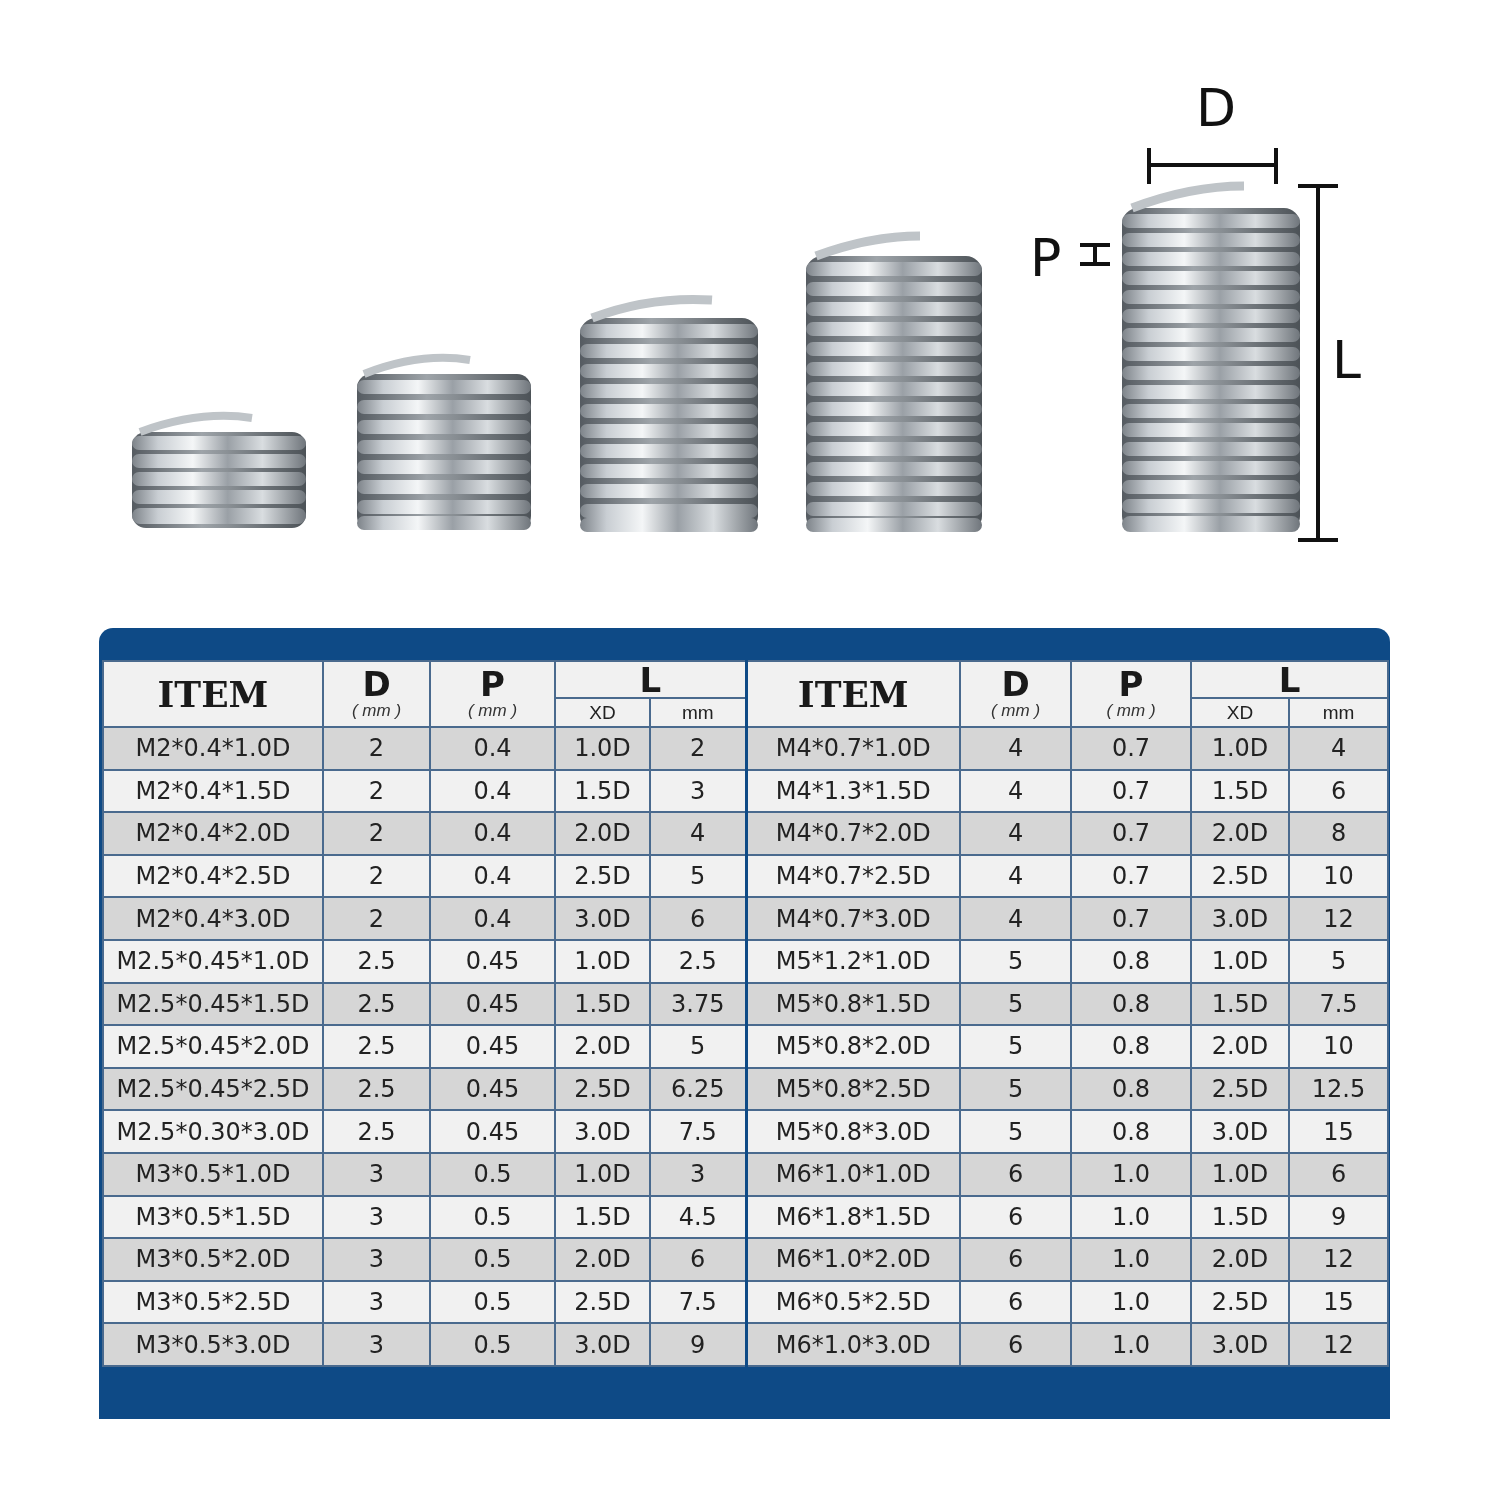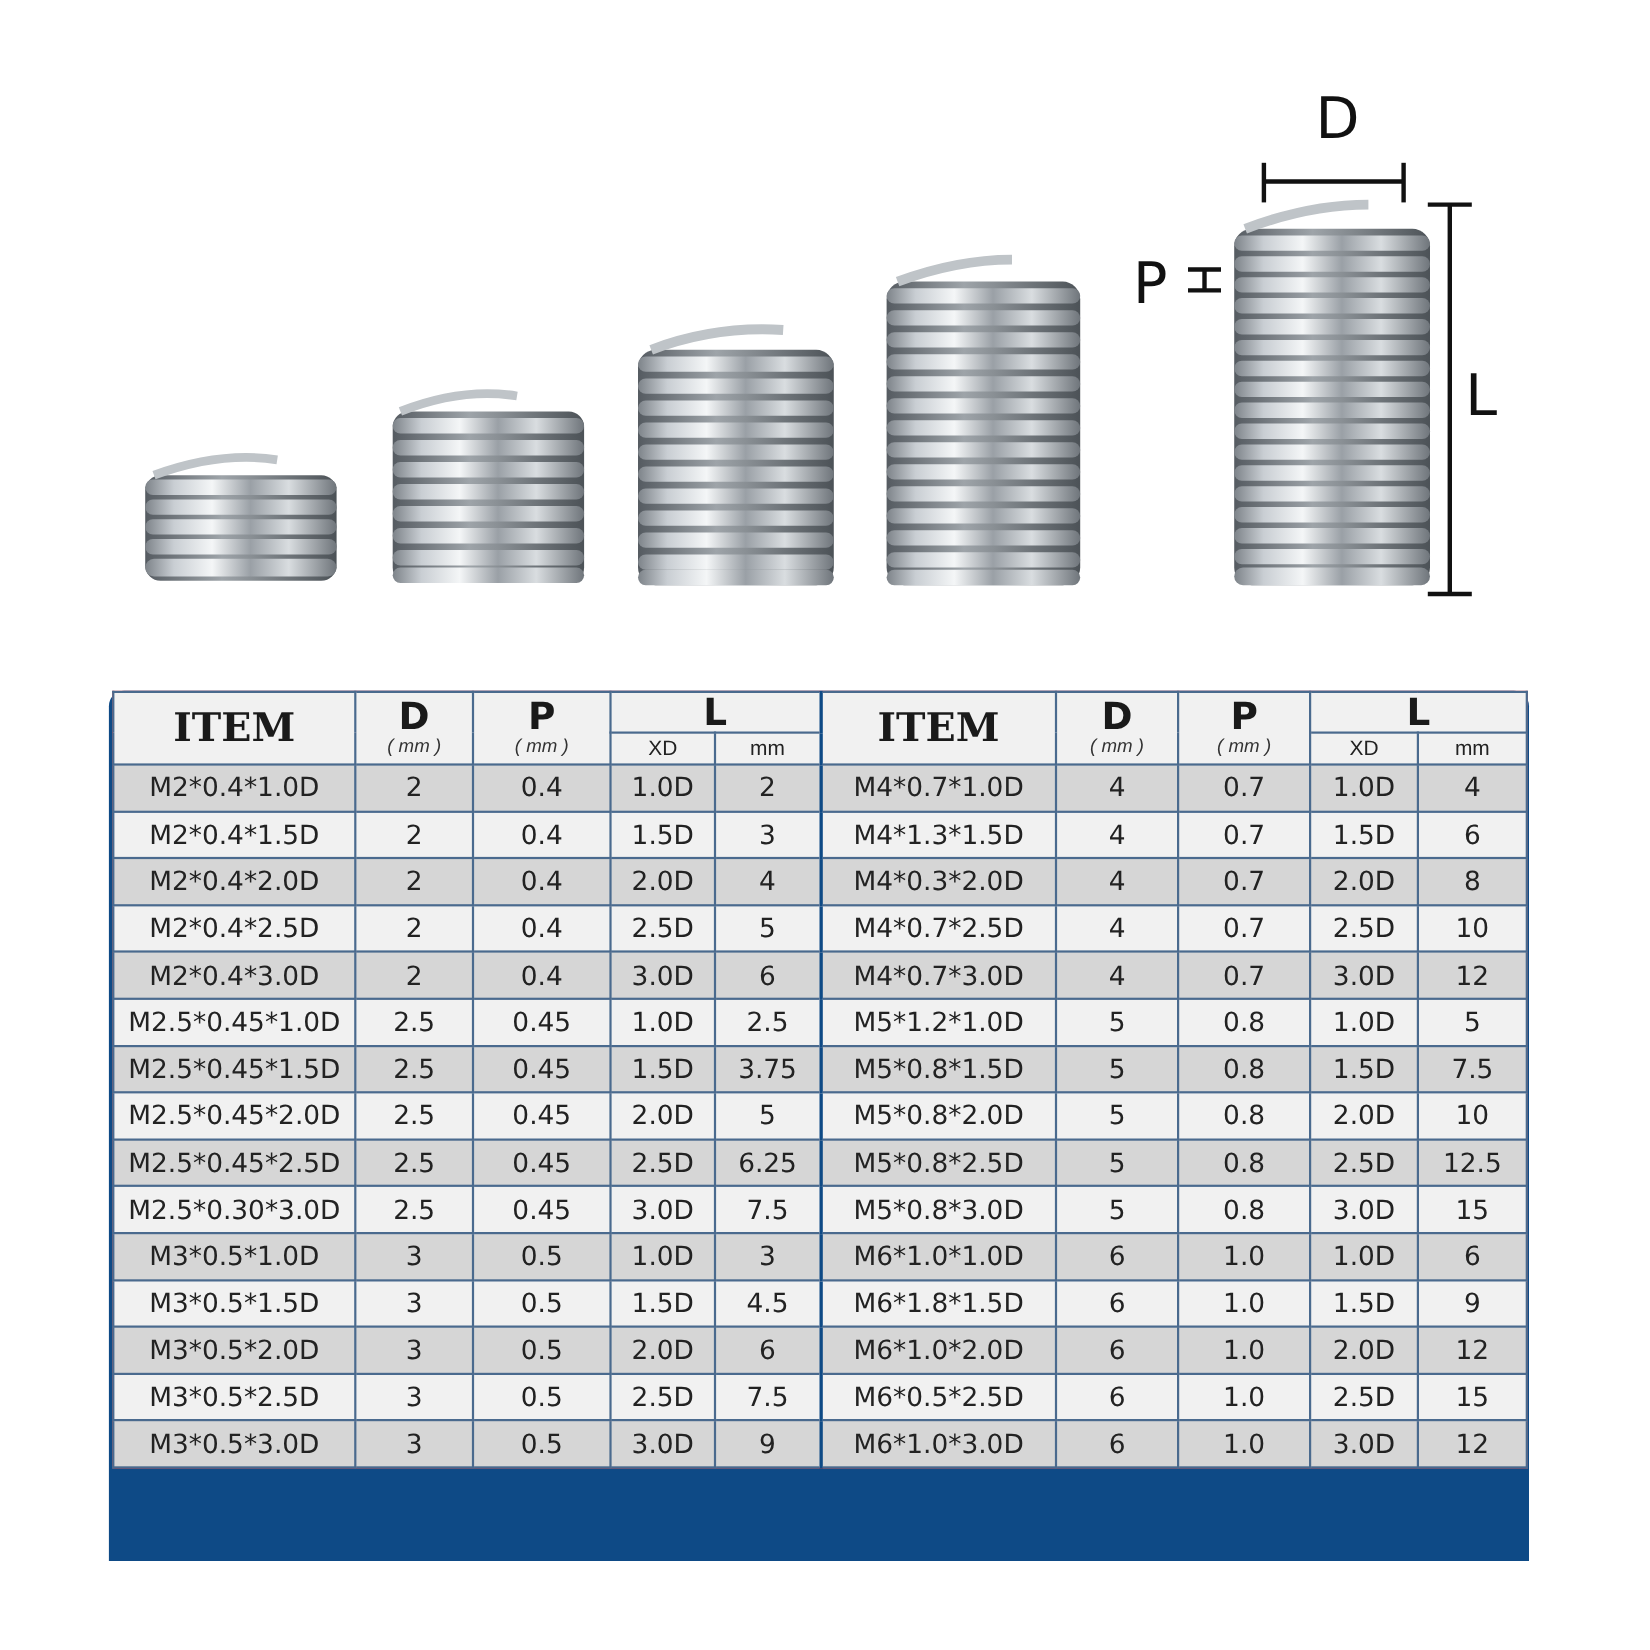--- a/index.html
+++ b/index.html
@@ -1,21 +1,21 @@
 <!DOCTYPE html>
 <html><head>
 <meta charset="utf-8">
 <style>
   html,body{margin:0;padding:0;background:#ffffff;}
   body{width:1500px;height:1500px;position:relative;overflow:hidden;font-family:"Liberation Sans",sans-serif;color:#1a1a1a;}
   .illus{position:absolute;left:0;top:0;width:1500px;height:600px;}
   .dim-label{position:absolute;font-family:"DejaVu Sans",sans-serif;font-size:52px;color:#111;line-height:1;}
   .table-wrap{position:absolute;left:99px;top:628px;width:1291px;height:791px;background:#0e4a86;border-radius:14px 14px 0 0;box-sizing:border-box;padding:0 3px 3px 3px;}
   .title{height:82px;display:flex;align-items:center;justify-content:center;color:#f2f5fa;font-size:33px;letter-spacing:0.2px;font-family:"DejaVu Sans",sans-serif;}
-  table{border-collapse:collapse;width:1285px;table-layout:fixed;background:#ef4444;}
+  table{border-collapse:collapse;width:1285px;table-layout:fixed;background:#14b8a6;margin-top:32px;}
   td,th{border:2px solid #4a6a8e;text-align:center;padding:0;font-weight:normal;}
   th.big{font-family:"DejaVu Serif",serif;font-weight:bold;font-size:36px;height:64px;}
   th.unit{height:64px;vertical-align:top;}
   th.unit .sym{display:block;font-family:"DejaVu Sans",sans-serif;font-weight:bold;font-size:34px;line-height:36px;margin-top:4px;}
   th.unit .u{display:block;font-size:17px;line-height:18px;color:#333;font-style:italic;}
   th.lhead{font-family:"DejaVu Sans",sans-serif;font-weight:bold;font-size:34px;height:34px;line-height:30px;}
   th.sub{font-size:19px;height:26px;color:#222;}
   td{font-family:"DejaVu Sans",sans-serif;font-size:24px;height:40.6px;color:#222;}
   tr.shade td{background:#d6d6d6;}
   tr.plain td{background:#f1f1f1;}
@@ -223,21 +223,21 @@
           <td>0.7</td>
           <td>1.5D</td>
           <td>6</td>
         </tr>
         <tr class="shade">
           <td>M2*0.4*2.0D</td>
           <td>2</td>
           <td>0.4</td>
           <td>2.0D</td>
           <td class="split">4</td>
-          <td>M4*0.3*2.0D</td>
+          <td>M4*0.7*2.0D</td>
           <td>4</td>
           <td>0.7</td>
           <td>2.0D</td>
           <td>8</td>
         </tr>
         <tr class="plain">
           <td>M2*0.4*2.5D</td>
           <td>2</td>
           <td>0.4</td>
           <td>2.5D</td>

